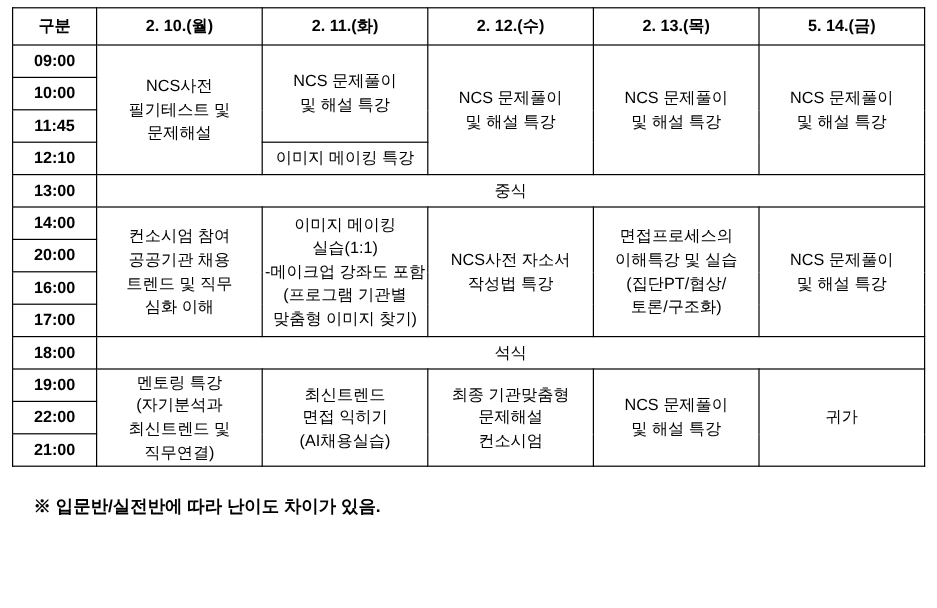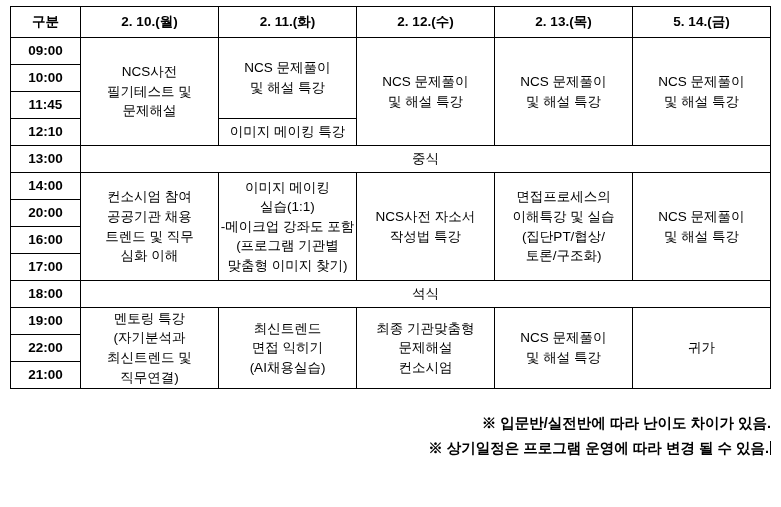--- a/index.html
+++ b/index.html
@@ -64,21 +64,20 @@
   }
   td.sub {
     font-size: 13px;
     padding: 3px 3px;
   }
   .notes {
     margin: 22px 0 0 18px;
     font-size: 14.5px;
     font-weight: bold;
     line-height: 1.75;
-    text-align: right;
   }
   .notes div {
     white-space: pre;
   }
   .caret {
     display: inline-block;
     width: 1px;
     height: 14px;
     background: #000;
     vertical-align: -2px;
@@ -228,16 +227,15 @@
         <td class="time">22:00</td>
       </tr>
       <tr>
         <td class="time">21:00</td>
       </tr>
     </tbody>
   </table>
 
   <div class="notes">
     <div>※ 입문반/실전반에 따라 난이도 차이가 있음.</div>
-    <div><span>※ 상기일정은 프로그램 운영에 따라 변경 될 수 있음.</span><span class="caret"></span></div>
   </div>
 
 </div>
 
 </body></html>

